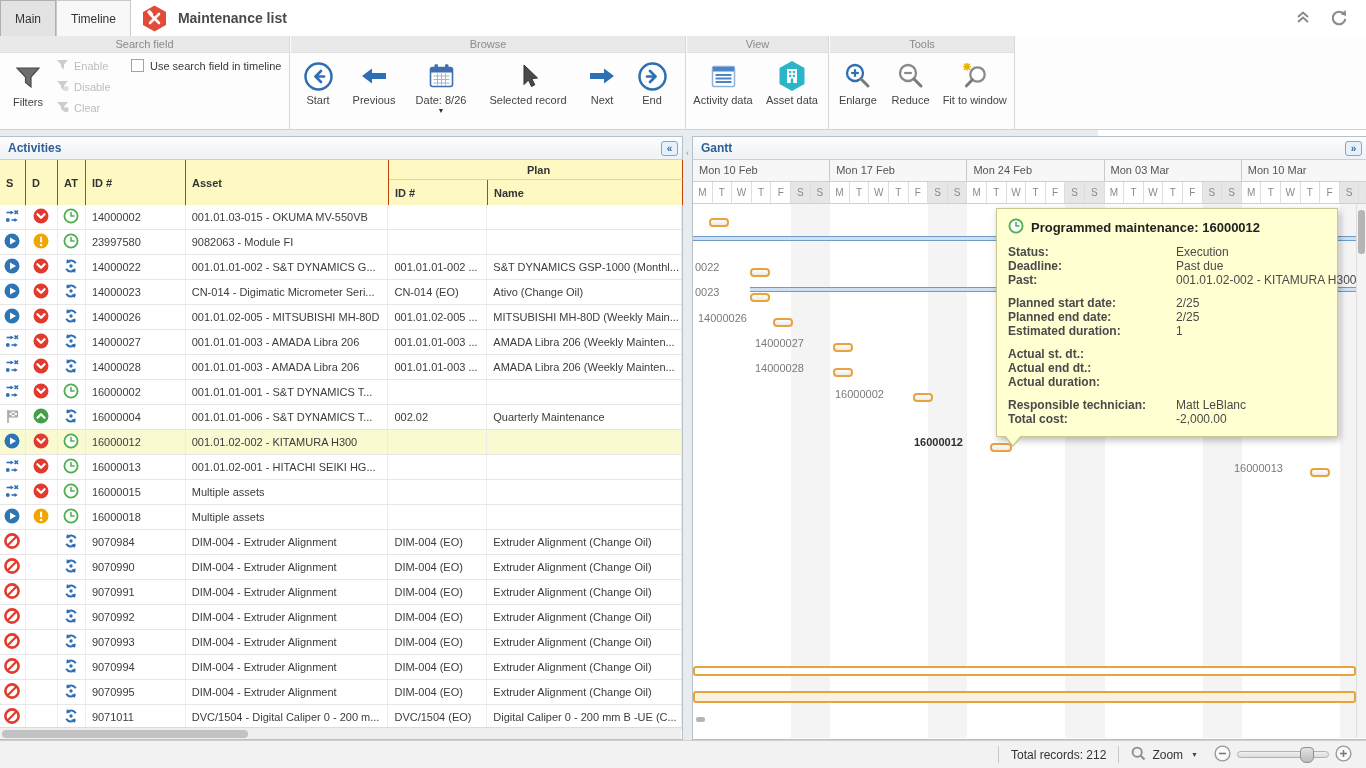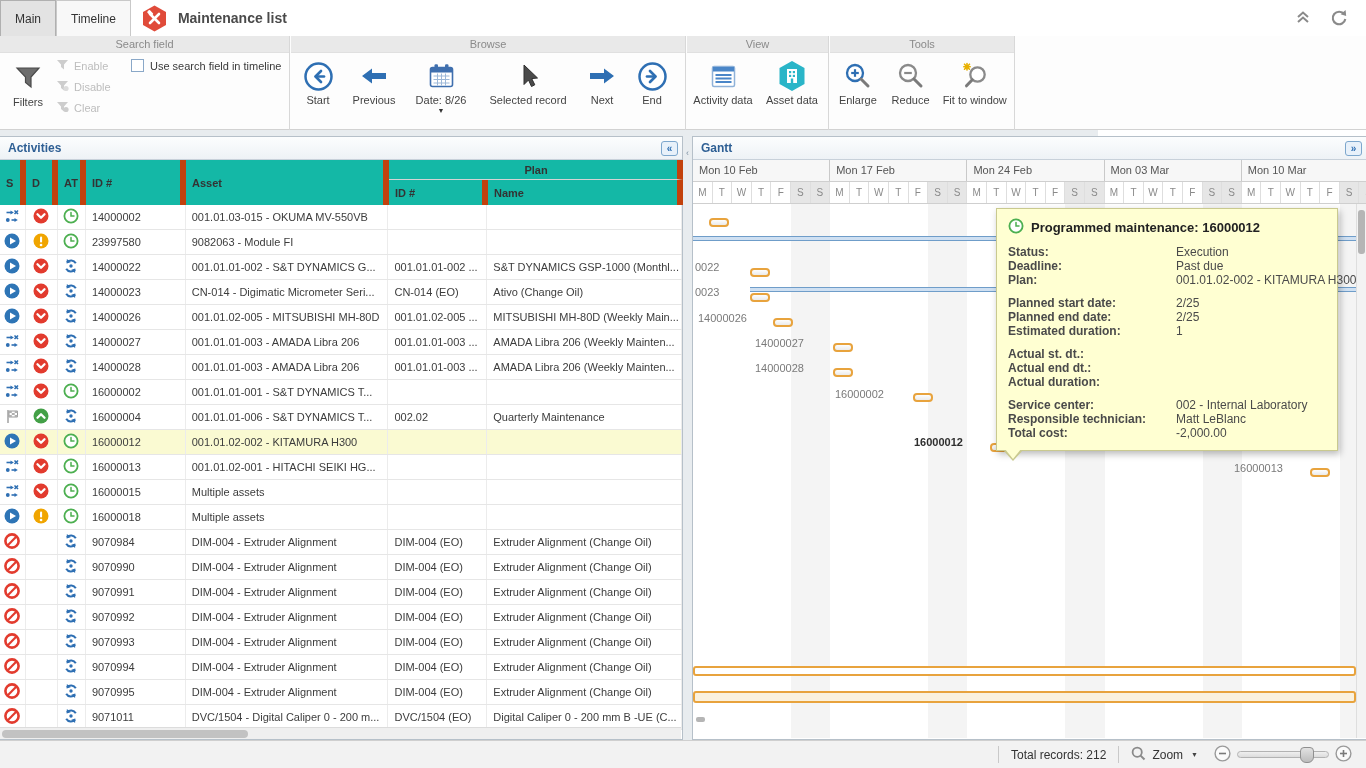--- a/index.html
+++ b/index.html
@@ -36,21 +36,21 @@
   
   .mainarea { position:absolute; left:0; top:130px; width:1098px; height:610px; background:#e8ecef; }
 
   
   .panel-left { position:absolute; left:0; top:6px; width:683px; height:604px; background:#fff; border:1px solid #b6c0c9; border-left:none; }
   .panel-header { height:23px; background:linear-gradient(#fcfdfe,#eef2f6); border-bottom:1px solid #c8d1da; display:flex; align-items:center; padding:0 4px 0 8px; }
   .panel-title { color:#2e5f94; font-weight:bold; font-size:12px; }
   .panel-btn { margin-left:auto; width:17px; height:15px; border:1px solid #7da7cd; border-radius:3px; background:#e8f1fa; color:#2e6fb3; font-weight:bold; font-size:10px; line-height:13px; text-align:center; cursor:default; }
 
   .thead { position:relative; height:45px; background:#f2f2f2; border-bottom:1px solid #c9c9c9; font-weight:bold; color:#333; }
-  .th { position:absolute; border-right:6px solid #c2410c; display:flex; align-items:center; padding-left:6px; background:#14b8a6; }
+  .th { position:absolute; border-right:1px solid #c2410c; display:flex; align-items:center; padding-left:6px; background:#fef9c3; }
   .th.center { justify-content:flex-start; }
   .tbody { position:relative; }
   .trow { display:flex; height:25px; border-bottom:1px solid #e6e6e6; background:#fff; }
   .trow.sel { background:#fafad2; }
   .c { border-right:1px solid #ececec; height:100%; display:flex; align-items:center; padding-left:6px; overflow:hidden; white-space:nowrap; color:#3c3c3c; }
   .cic { justify-content:center; padding-left:0; }
   .w-s{width:26px}.w-d{width:32px}.w-at{width:28px}.w-id{width:100px}.w-asset{width:203px}.w-pid{width:99px}.w-pname{width:195px}
 
   .hscroll { position:absolute; left:0; bottom:0; width:681px; height:12px; background:#efefef; border-top:1px solid #dcdcdc; }
   .hthumb { position:absolute; left:2px; top:2px; width:246px; height:8px; border-radius:4px; background:#c2c2c2; }
@@ -1024,21 +1024,21 @@
               <div class="tt-group">
                 <div class="tt-row">
                   <span class="tt-l">Status:</span>
                   <span class="tt-v">Execution</span>
                 </div>
                 <div class="tt-row">
                   <span class="tt-l">Deadline:</span>
                   <span class="tt-v">Past due</span>
                 </div>
                 <div class="tt-row">
-                  <span class="tt-l">Plan:</span>
+                  <span class="tt-l">Past:</span>
                   <span class="tt-v">001.01.02-002 - KITAMURA H300</span>
                 </div>
               </div>
               <div class="tt-group">
                 <div class="tt-row">
                   <span class="tt-l">Planned start date:</span>
                   <span class="tt-v">2/25</span>
                 </div>
                 <div class="tt-row">
                   <span class="tt-l">Planned end date:</span>
@@ -1057,24 +1057,20 @@
                 <div class="tt-row">
                   <span class="tt-l">Actual end dt.:</span>
                   <span class="tt-v"></span>
                 </div>
                 <div class="tt-row">
                   <span class="tt-l">Actual duration:</span>
                   <span class="tt-v"></span>
                 </div>
               </div>
               <div class="tt-group">
-                <div class="tt-row">
-                  <span class="tt-l">Service center:</span>
-                  <span class="tt-v">002 - Internal Laboratory</span>
-                </div>
                 <div class="tt-row">
                   <span class="tt-l">Responsible technician:</span>
                   <span class="tt-v">Matt LeBlanc</span>
                 </div>
                 <div class="tt-row">
                   <span class="tt-l">Total cost:</span>
                   <span class="tt-v">-2,000.00</span>
                 </div>
               </div>
             </div>

